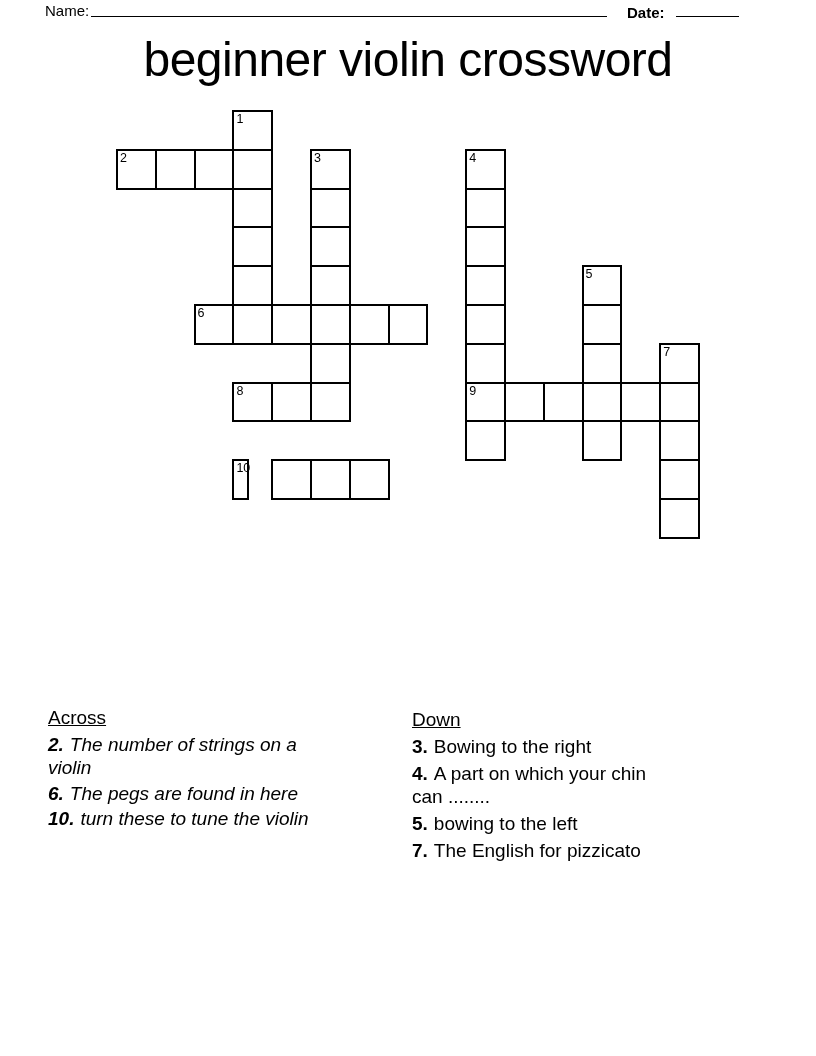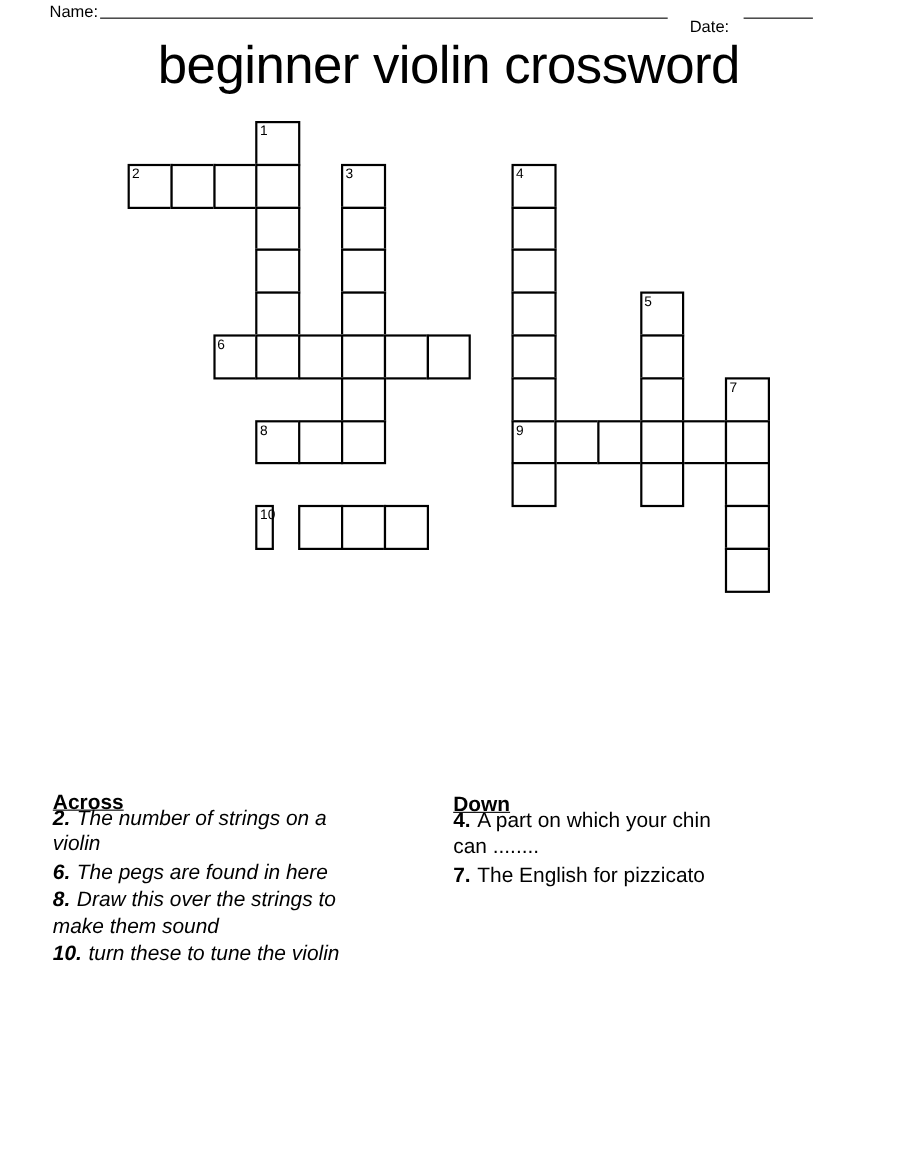--- a/index.html
+++ b/index.html
@@ -3,21 +3,21 @@
 <meta charset="utf-8">
 <style>
   html,body { margin:0; padding:0; background:#fff; }
   .page {
     position:relative; width:816px; height:1056px; background:#ffffff;
     font-family:"Liberation Sans", sans-serif; color:#000; overflow:hidden;
   }
   
   .hdr-label { position:absolute; font-size:15px; color:#000; }
   #name-label { left:45px; top:2px; }
-  #date-label { left:627px; top:16px; }
+  #date-label { left:627px; top:4px;font-weight:bold; }
   .write-line { position:absolute; top:0; height:16px; border-bottom:1.5px solid #000; }
   #name-line { left:91px; width:516px; }
   #date-line { left:676px; width:63px; }
   
   .title {
     position:absolute; left:0; top:32px; width:816px; margin:0;
     text-align:center; font-size:48px; font-weight:400; letter-spacing:-0.5px;
     line-height:1.15; color:#000;
   }
   
@@ -27,21 +27,21 @@
     border:2px solid #000;
   }
   .cellnum {
     position:absolute; left:2px; top:0px; font-size:12.5px; line-height:14px; color:#000;
   }
   
   .clue-col { position:absolute; width:352px; font-size:19px; }
   #across-col { left:48px;  top:702px; }
   #down-col   { left:412px; top:704px; }
   .clue-col h2 {
-    margin:16px 0 7px 0; font-size:19px; line-height:23.5px; font-weight:700;
+    margin:4px 0 7px 0; font-size:19px; line-height:23.5px; font-weight:400;
     text-decoration:underline; display:inline-block;
   }
   .clue-col .hwrap { height:30.5px; }
   .clue { line-height:23.5px; }
   #across-col .clue { margin-bottom:2px;font-style:italic; }
   #down-col .clue { margin-bottom:3.5px; }
   .clue b { font-weight:700; margin-right:6px; }
   .ct { white-space:pre-line; }
 </style>
 </head>
@@ -129,32 +129,34 @@
   <div class="clue-col" id="across-col">
     <div class="hwrap"><h2>Across</h2></div>
     <div class="clue">
       <b>2.</b><span class="ct">The number of strings on a
 violin</span>
     </div>
     <div class="clue">
       <b>6.</b><span class="ct">The pegs are found in here</span>
     </div>
     <div class="clue">
-      <b>8.</b><span class="ct">Draw this over the strings to
-make them sound</span>
-    </div>
-    <div class="clue">
       <b>10.</b><span class="ct">turn these to tune the violin</span>
     </div>
   </div>
 
   <div class="clue-col" id="down-col">
     <div class="hwrap"><h2>Down</h2></div>
     <div class="clue">
+      <b>3.</b><span class="ct">Bowing to the right</span>
+    </div>
+    <div class="clue">
       <b>4.</b><span class="ct">A part on which your chin
 can ........</span>
+    </div>
+    <div class="clue">
+      <b>5.</b><span class="ct">bowing to the left</span>
     </div>
     <div class="clue">
       <b>7.</b><span class="ct">The English for pizzicato</span>
     </div>
   </div>
 
 </div>
 
 </body></html>

